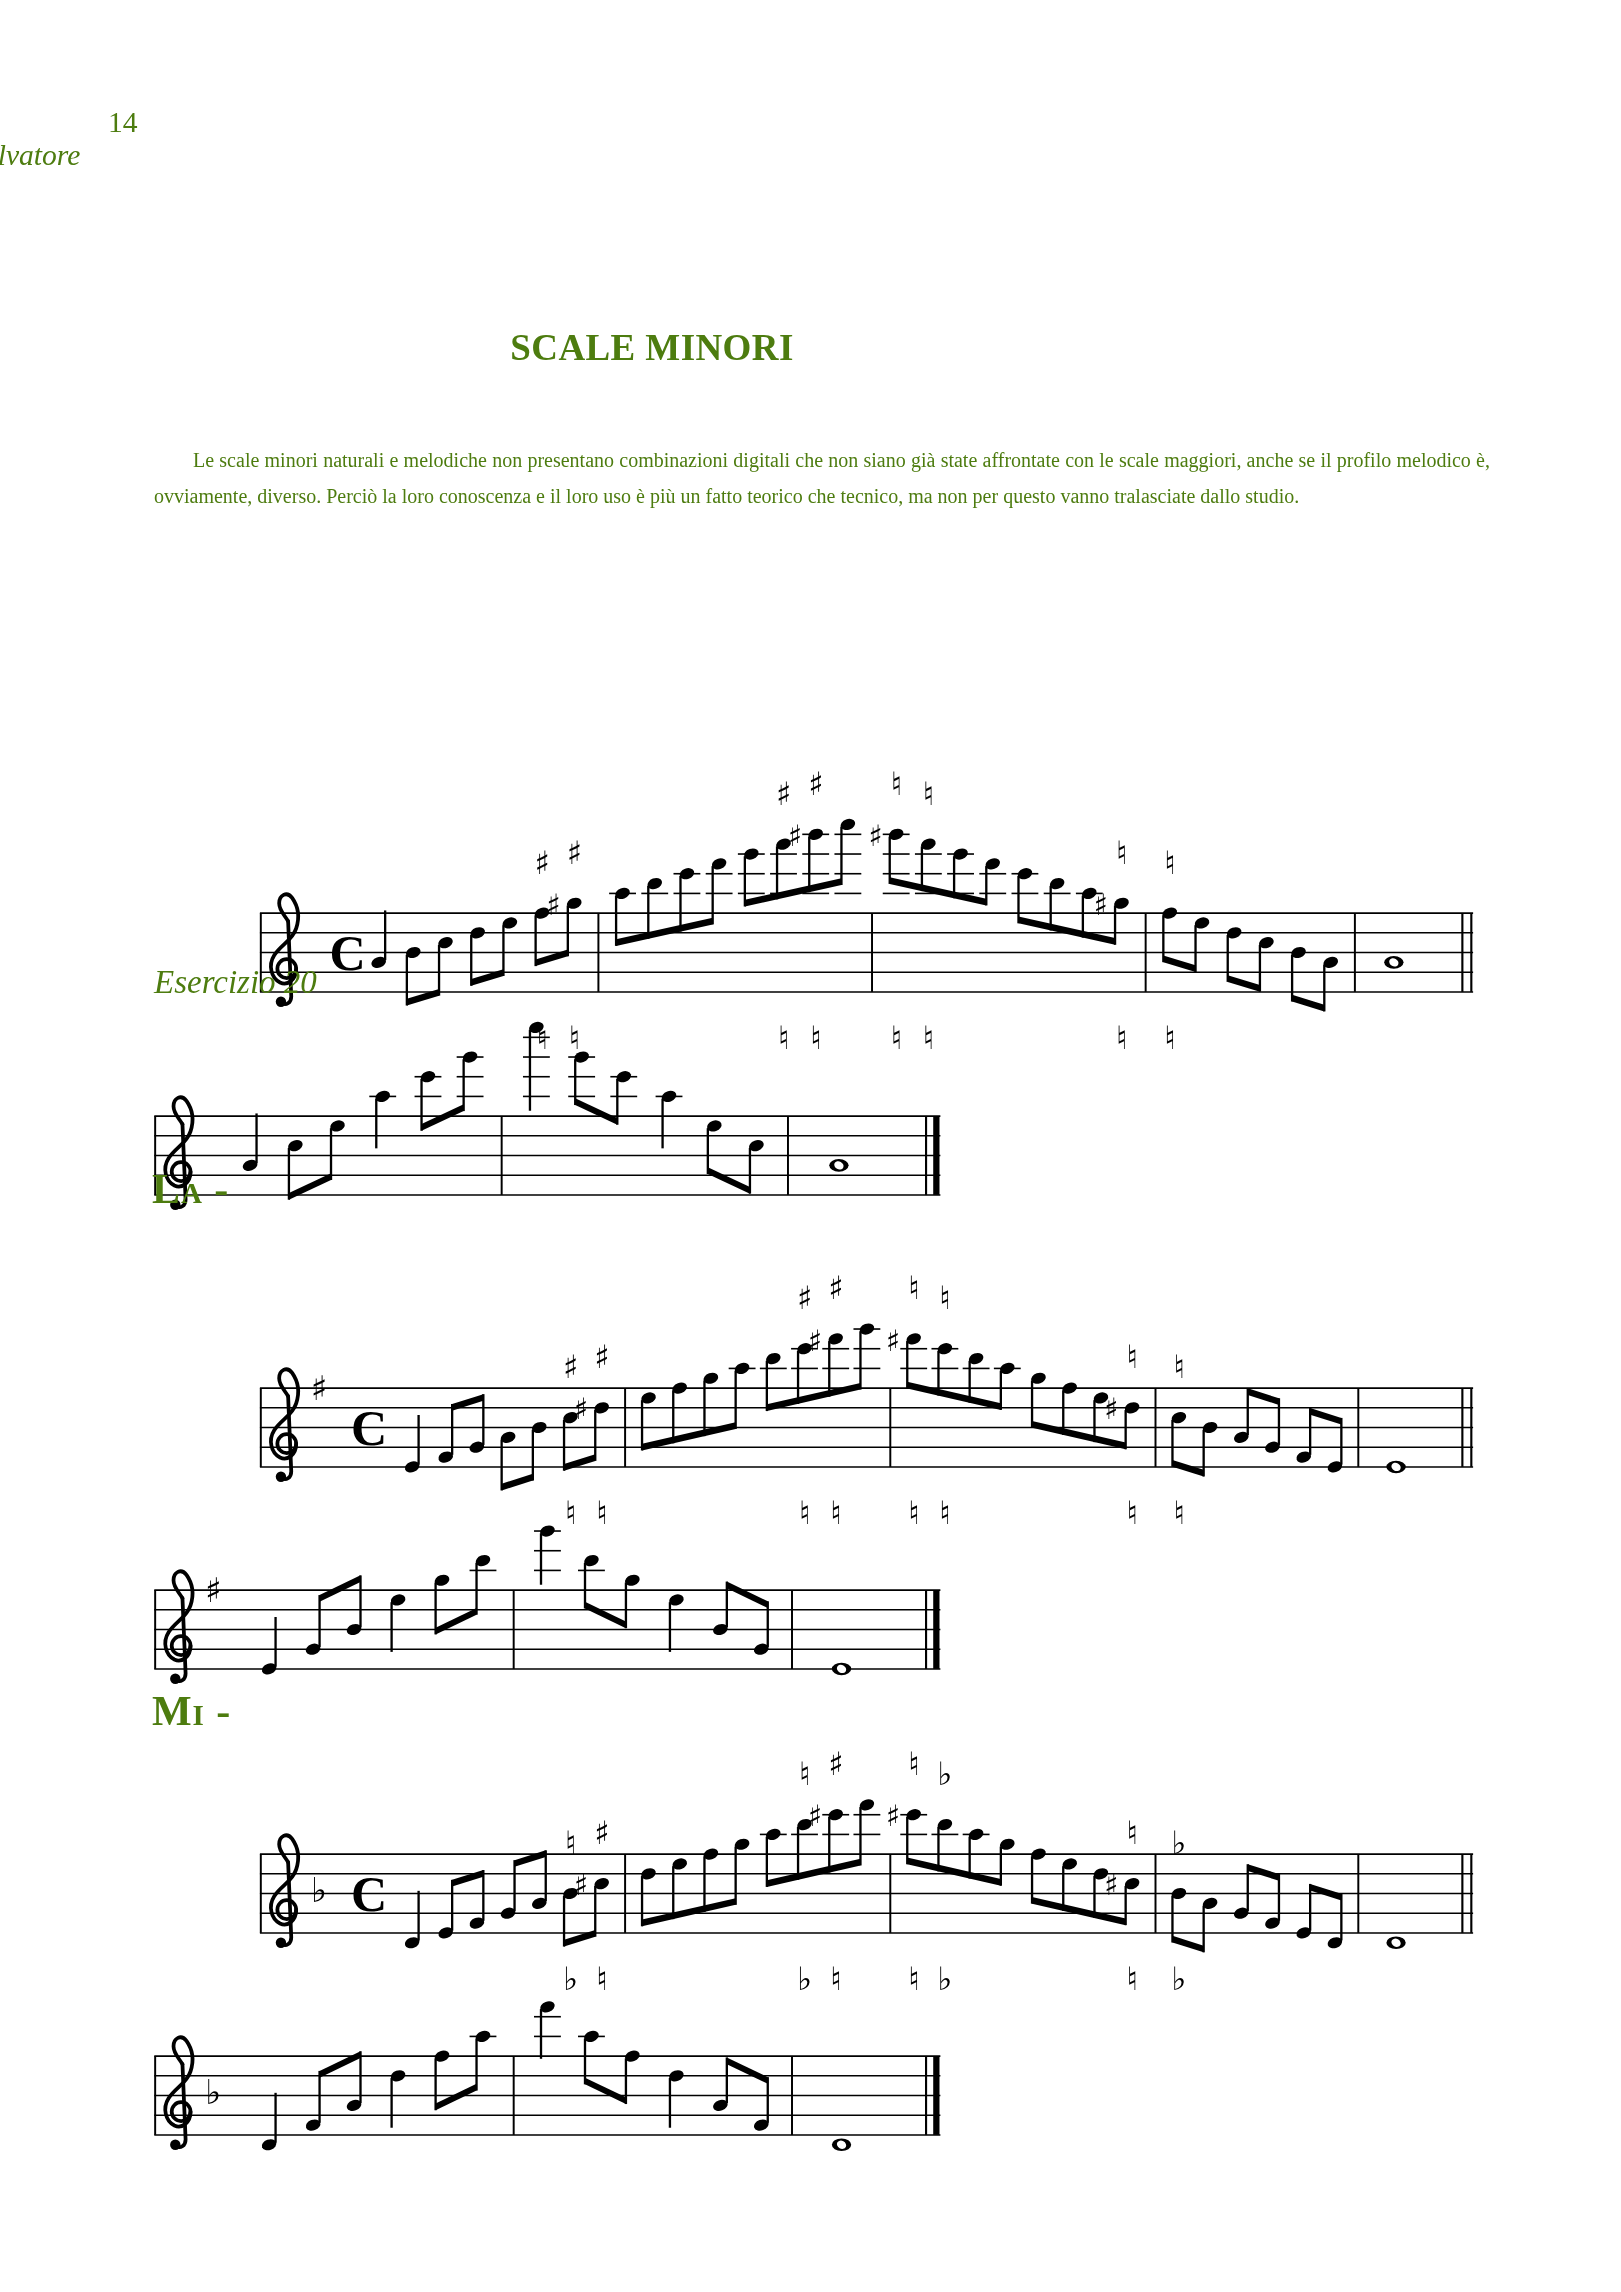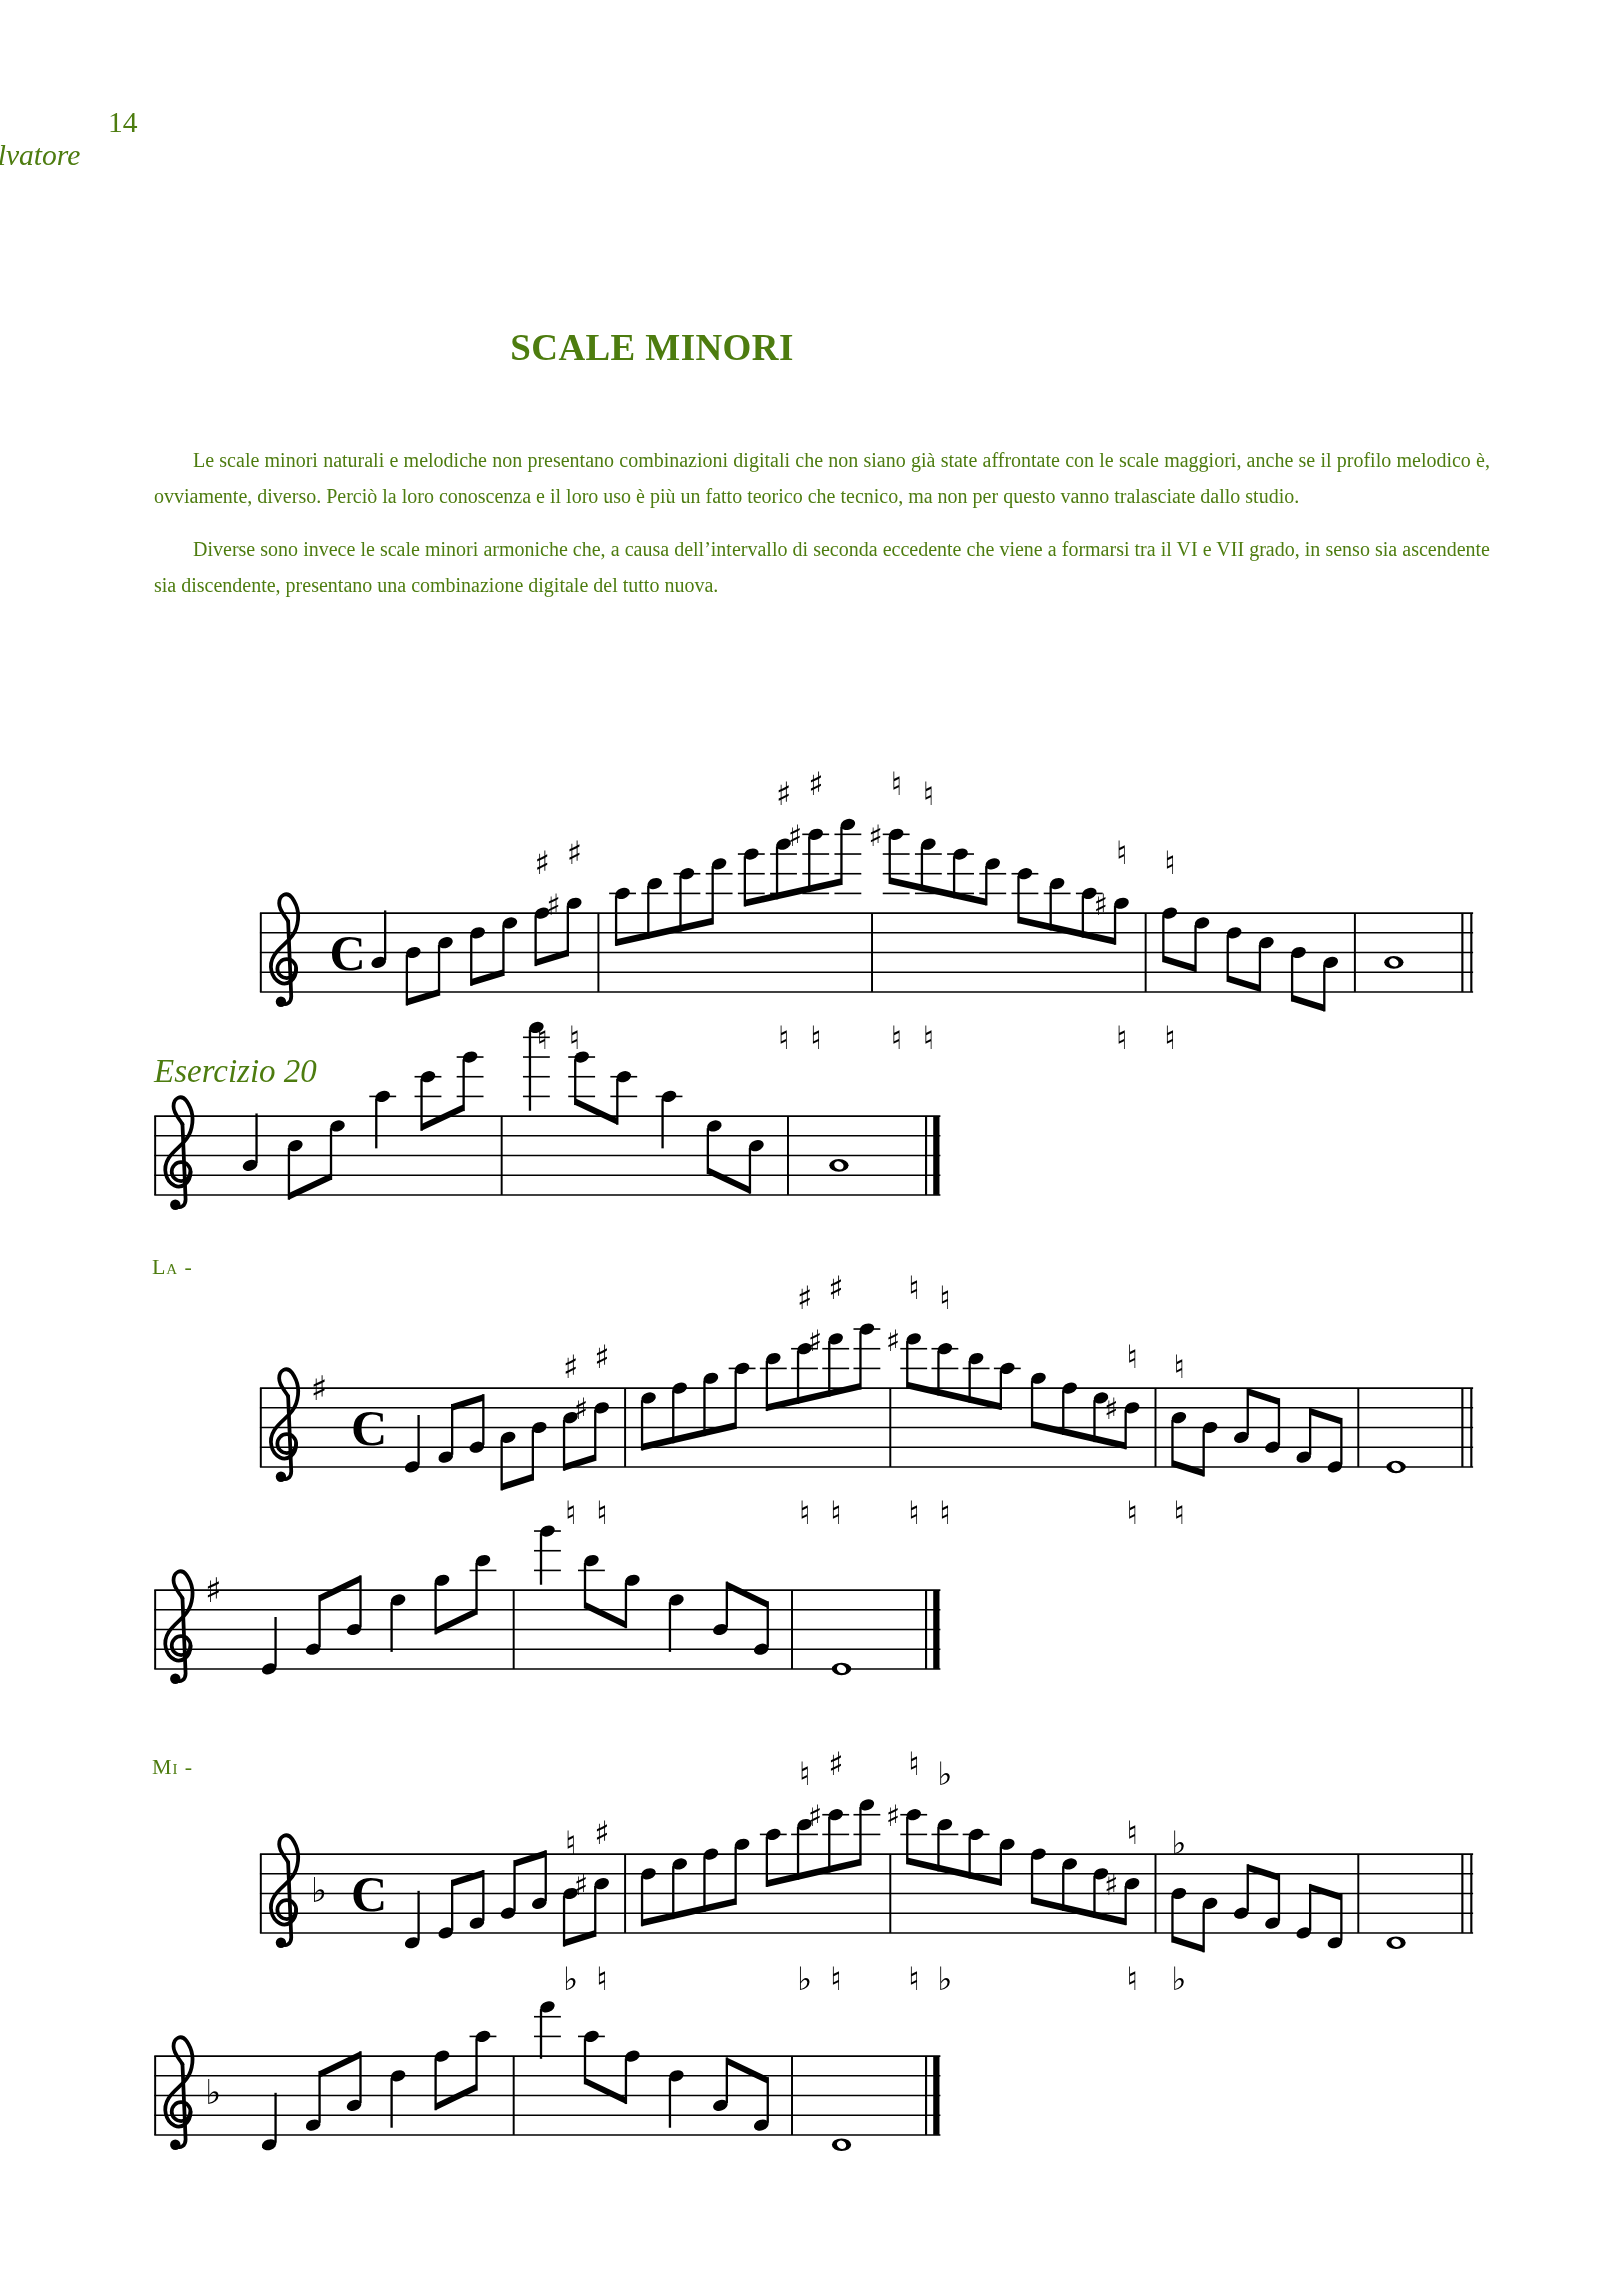--- a/index.html
+++ b/index.html
@@ -9,36 +9,35 @@
     margin:0 auto; overflow:hidden;
   }
   .pagenum{position:absolute; left:108px; top:106px; font-size:29.6px;}
   .author{position:absolute; right:133px; top:106px; font-size:29.6px; font-style:italic;}
   .title{position:absolute; left:0; top:260px; width:1304px; margin:0; text-align:center;
          font-size:37px; font-weight:bold; letter-spacing:0.4px;}
   .bodytext{position:absolute; left:154px; top:333px; width:1336px;
             font-size:20px; line-height:36px; text-align:justify;}
   .bodytext p{margin:0 0 17px 0; text-indent:39px;}
   .exercise{position:absolute; left:154px; top:766px; font-size:33px; font-style:italic;}
-  .syslabel{position:absolute; left:152px; width:116px; font-size:22px; font-weight:normal;
+  .syslabel{position:absolute; left:152px; width:116px; font-size:42px; font-weight:bold;
             font-variant:small-caps; letter-spacing:0.9px;}
   .staffsvg{position:absolute; left:0; pointer-events:none;}
   .txt{z-index:2; position:relative;}
 </style>
 </head>
 <body>
 
 <div class="page">
   <div class="pagenum txt">14</div>
   <div class="author txt">Daniele Salvatore</div>
   <h1 class="title txt">SCALE MINORI</h1>
 
   <div class="bodytext txt">
     <p>Le scale minori naturali e melodiche non presentano combinazioni digitali che non siano già state affrontate con le scale maggiori, anche se il profilo melodico è, ovviamente, diverso. Perciò la loro conoscenza e il loro uso è più un fatto teorico che tecnico, ma non per questo vanno tralasciate dallo studio.</p>
-    <p>Diverse sono invece le scale minori armoniche che, a causa dell’intervallo di seconda eccedente che viene a formarsi tra il VI e VII grado, in senso sia ascendente sia discendente, presentano una combinazione digitale del tutto nuova.</p>
   </div>
 
   <div class="exercise txt">Esercizio 20</div>
 
   <div class="syslabel txt" style="top:930px">La -</div>
   <div class="syslabel txt" style="top:1404px">Mi -</div>
 
   <div id="staves">
       <svg class="staffsvg" width="1622" height="385" viewBox="0 0 1811 430" style="top: 743px;">
         <g transform="translate(0,190)">

